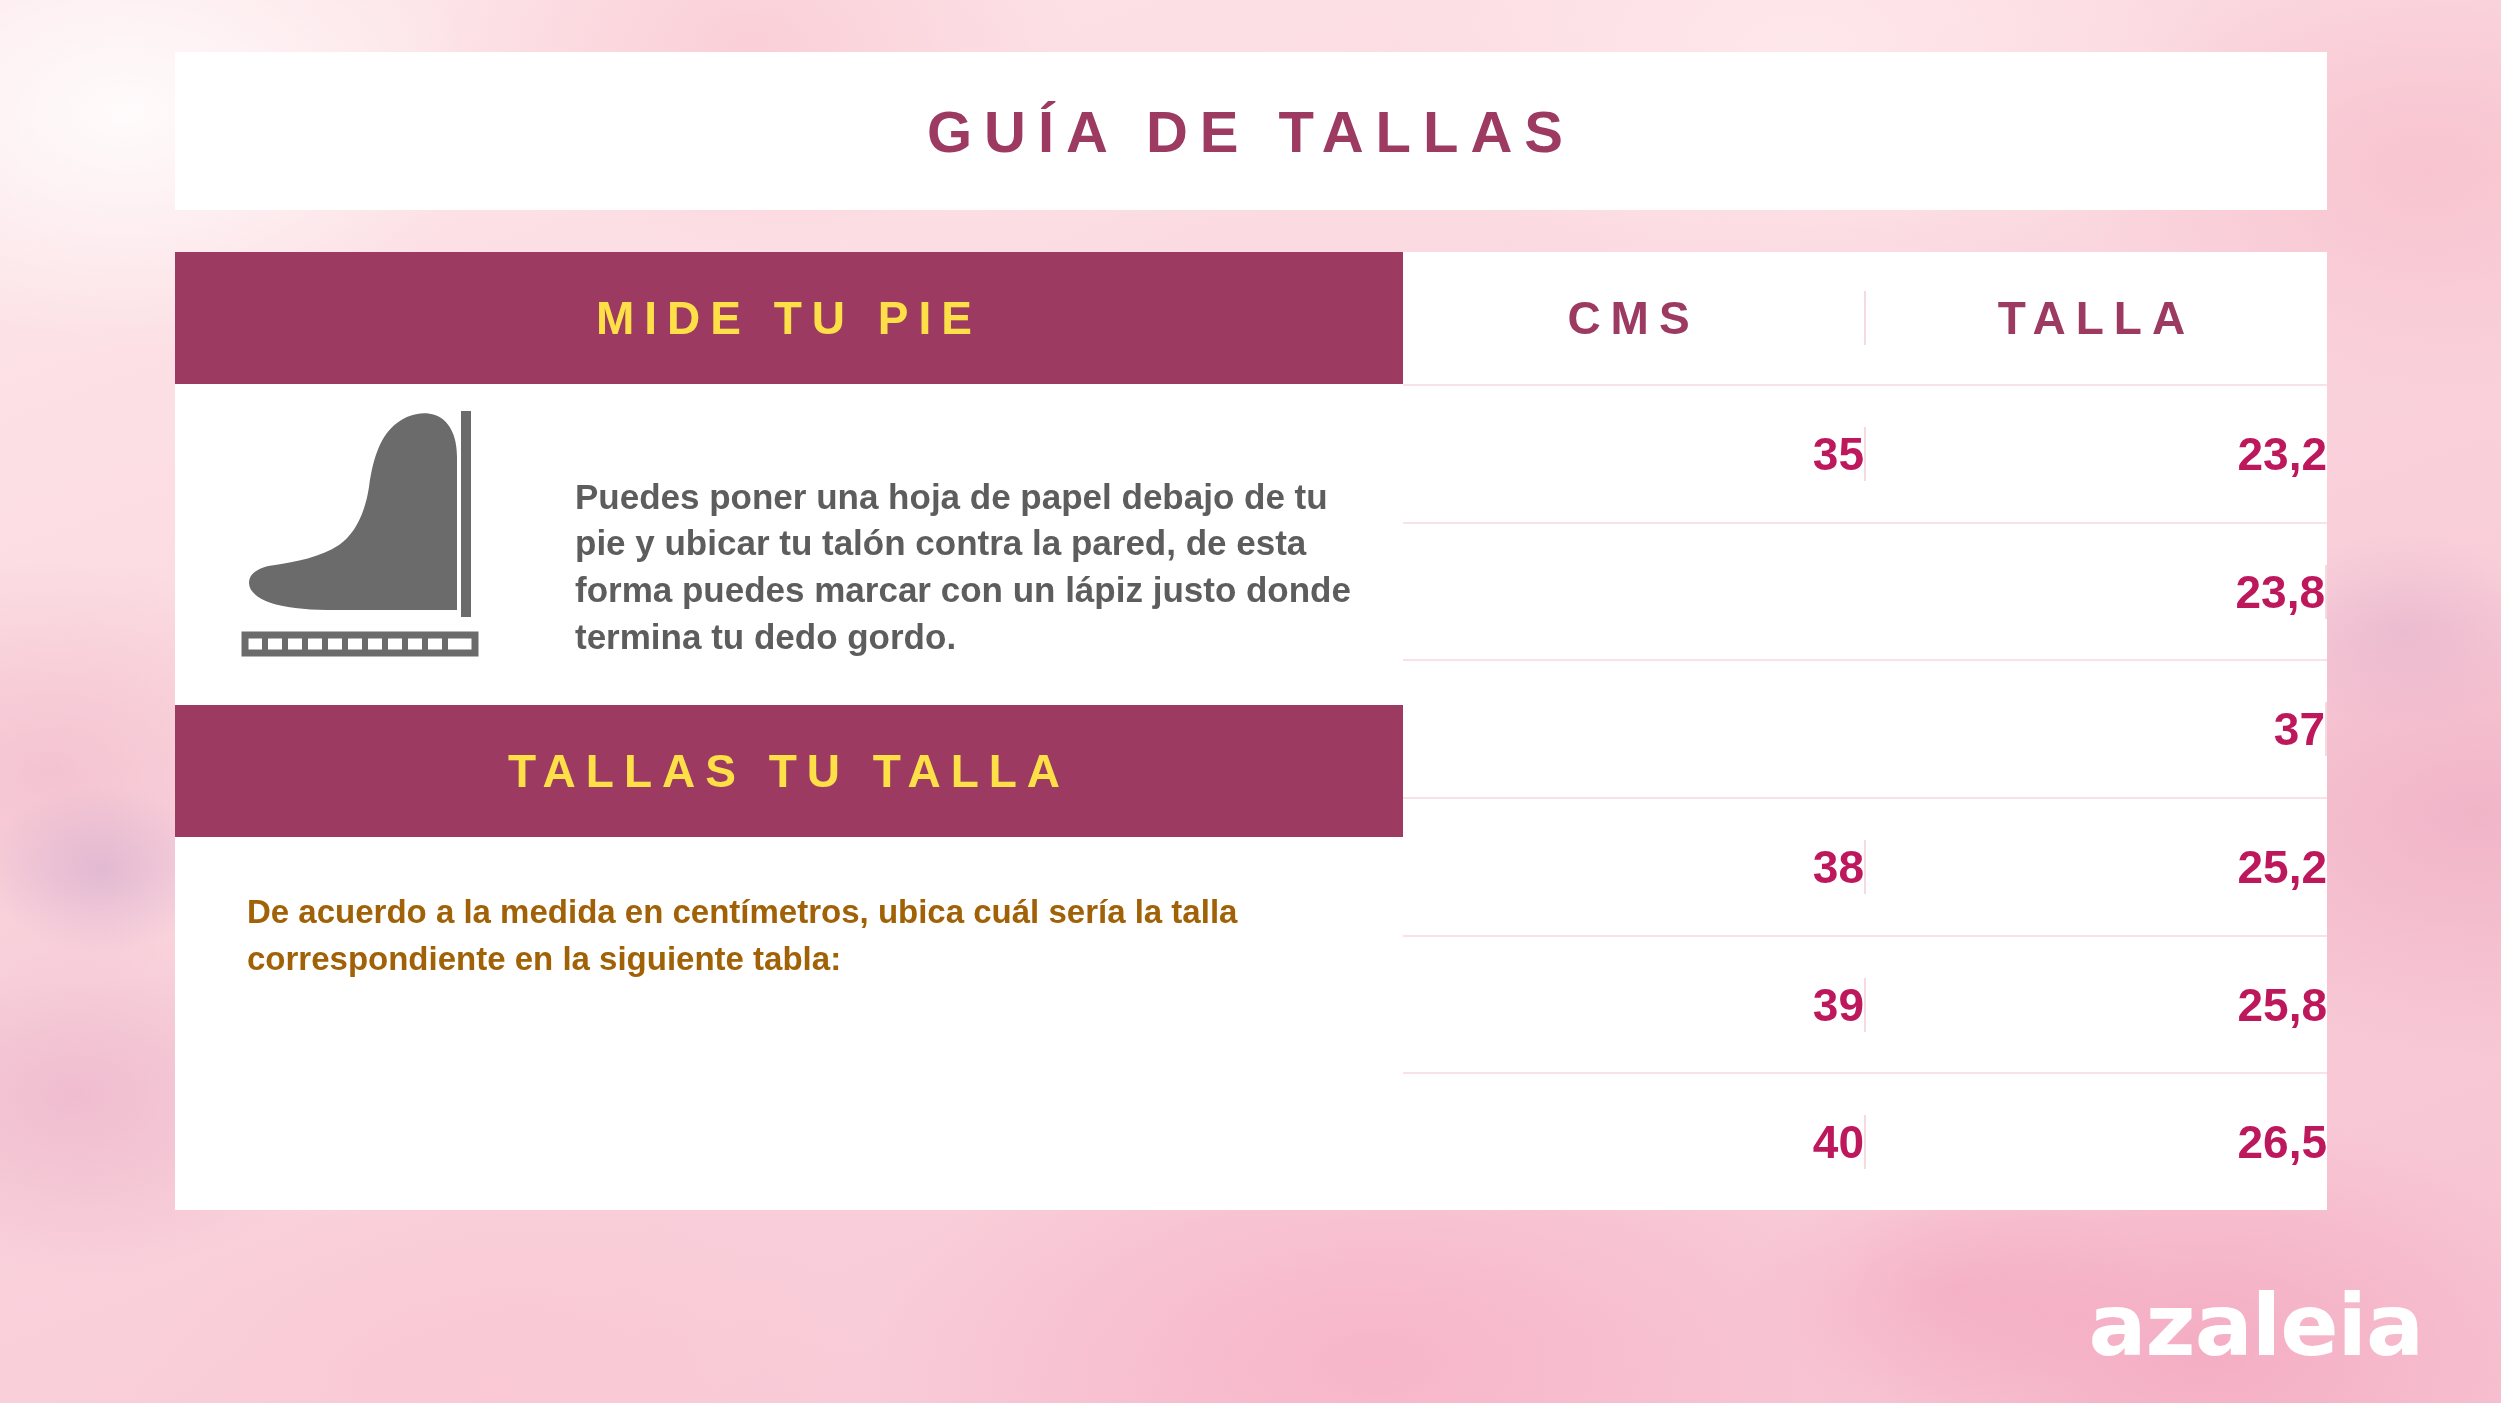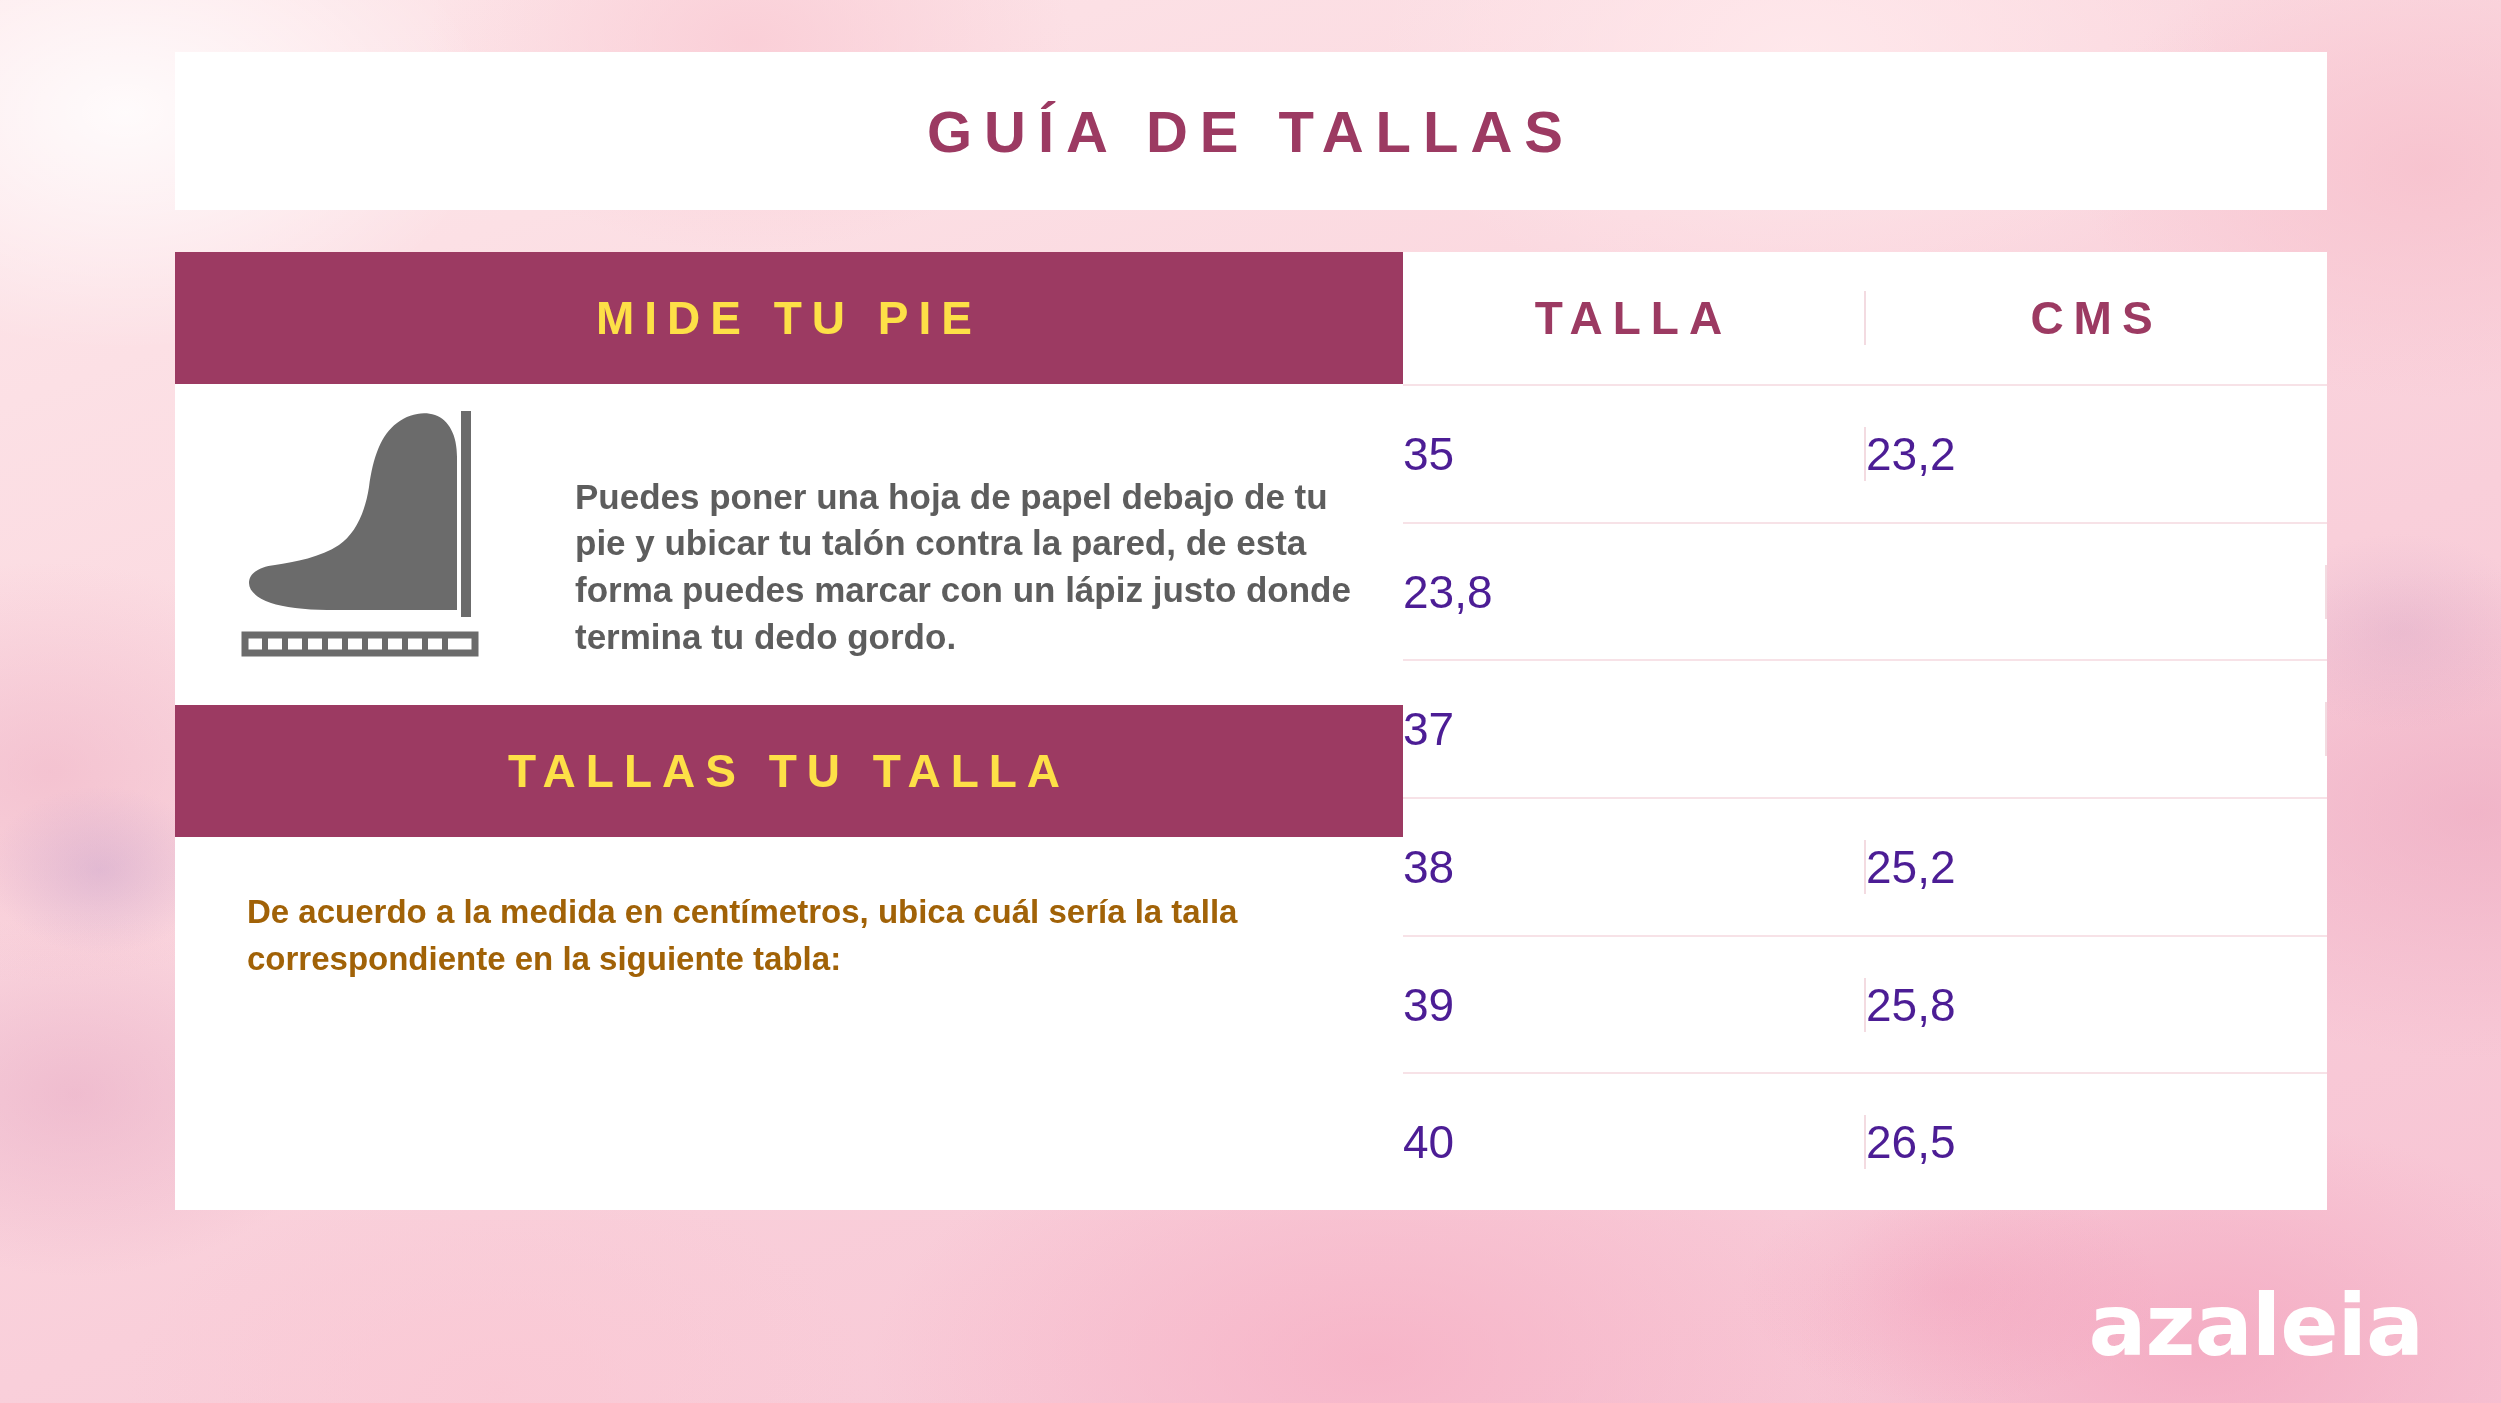--- a/index.html
+++ b/index.html
@@ -174,24 +174,24 @@
 
   .trow {
     flex: 1;
     display: flex;
     align-items: center;
     border-top: 2px solid #f7e2e7;
   }
 
   .trow .td {
     flex: 1;
-    text-align: left;
-    color: #4c1d95;
+    text-align: right;
+    color: #be185d;
     font-size: 46px;
-    font-weight: normal;
+    font-weight: bold;
   }
 
   .trow .td:first-child {
     border-right: 2px solid #f3dbe1;
   }
 
   
   #logo {
     position: absolute;
     right: 78px;
@@ -253,22 +253,22 @@
       </div>
 
       <div class="panel-white find-panel">
         <p class="find-text">De acuerdo a la medida en centímetros, ubica cuál sería la talla correspondiente en la siguiente tabla:</p>
       </div>
 
     </div>
 
     <div class="right-col">
       <div class="thead">
+        <div class="th">CMS</div>
         <div class="th">TALLA</div>
-        <div class="th">CMS</div>
       </div>
       <div class="tbody">
         <div class="trow">
           <div class="td">35</div>
           <div class="td">23,2</div>
         </div>
         <div class="trow">
           <div class="td">23,8</div>
         </div>
         <div class="trow">

